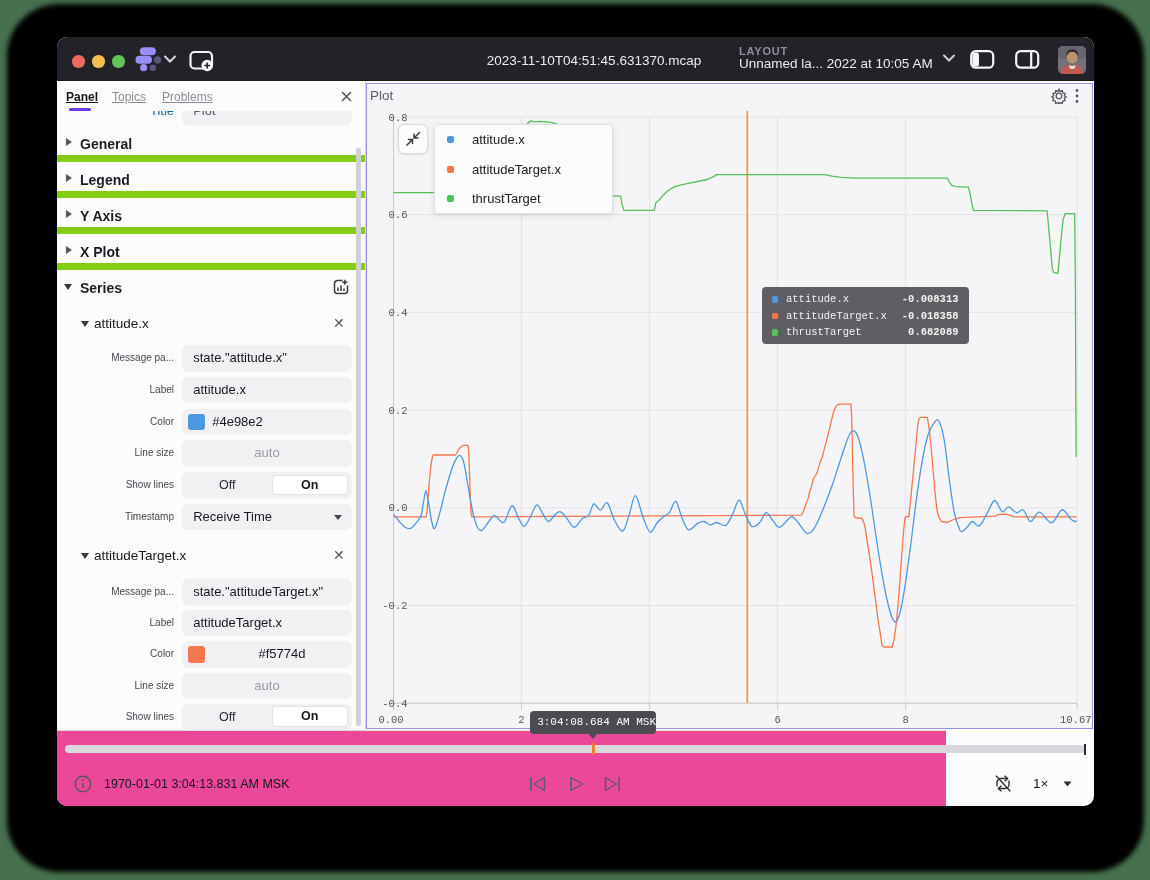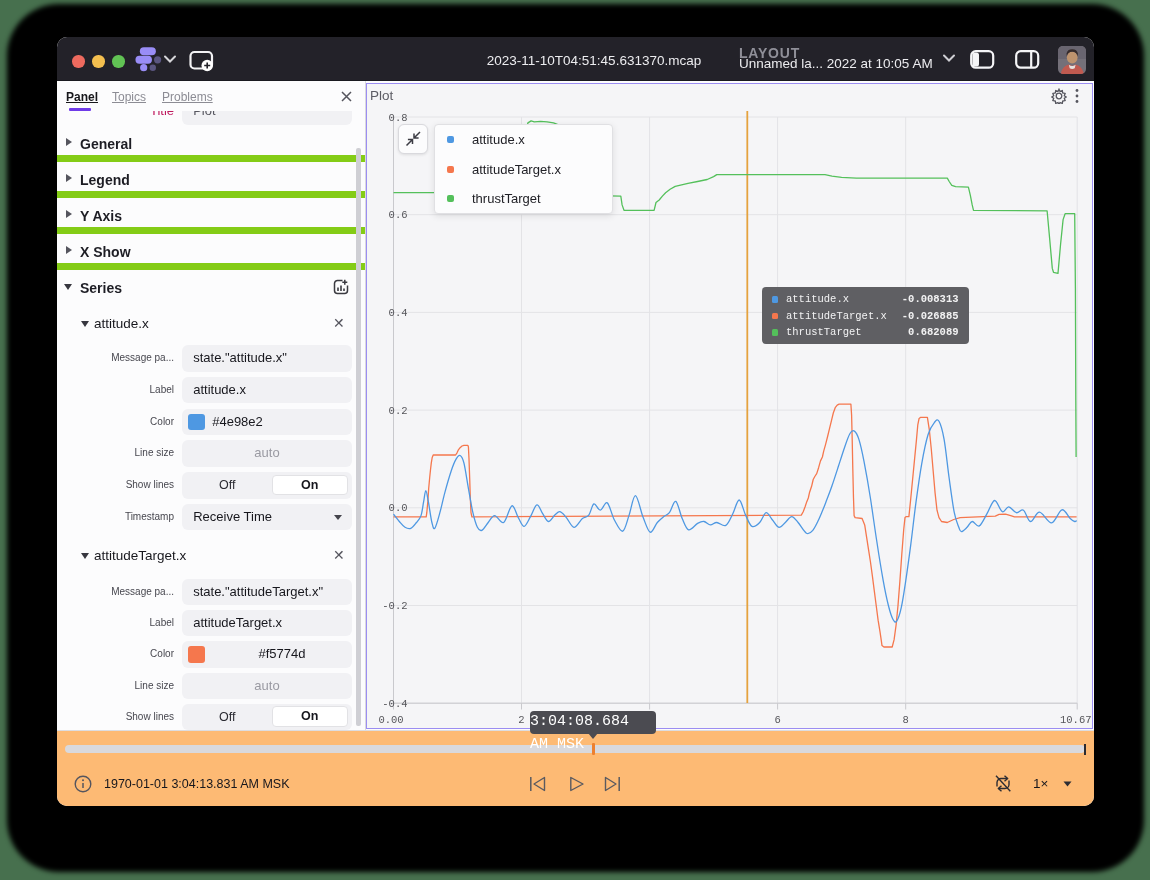--- a/index.html
+++ b/index.html
@@ -8,21 +8,21 @@
   #shadow { position:absolute; left:7px; top:4px; width:1137px; height:868px;
     background:#000; border-radius:52px; filter:blur(2.5px); }
   #win { position:absolute; left:57px; top:37px; width:1037px; height:769px;
     border-radius:10px; overflow:hidden; background:#fcfcfd;
     box-shadow: inset 0 0 0 1px rgba(255,255,255,0.14); }
   #titlebar { position:absolute; left:0; top:0; width:1037px; height:44px; background:#232229;
     border-bottom:1px solid #1a1a20; }
   .tl { position:absolute; top:18px; width:12.5px; height:12.5px; border-radius:50%; }
   #mcap { position:absolute; top:15.5px; left:387px; width:300px; text-align:center;
     color:#ececef; font-size:13.5px; white-space:nowrap; }
-  #layoutlbl { position:absolute; left:682px; top:8px; color:#8f8f98; font-size:14px;
+  #layoutlbl { position:absolute; left:682px; top:8px; color:#8f8f98; font-size:11px;
     letter-spacing:0.8px; font-weight:bold; }
   #layoutname { position:absolute; left:682px; top:19px; color:#ececef; font-size:13.5px; white-space:nowrap; }
   
   #sidebar { position:absolute; left:0; top:44px; width:308px; height:693px; background:#fcfcfd; }
   #sidebar .tab { position:absolute; top:8.5px; font-size:12px; color:#8c8c94;text-decoration:underline; }
   .acc { position:absolute; left:0; width:308px; height:36.2px; border-bottom:7px solid #84cc16;
      font-size:14px; font-weight:bold; color:#1d1d24; }
   .acc span { position:absolute; left:23px; top:10px; }
   .caret-r { position:absolute; left:9px; top:12px; width:0; height:0;
      border-left:6px solid #55555e; border-top:4.5px solid transparent; border-bottom:4.5px solid transparent; }
@@ -63,27 +63,27 @@
   .lsw { position:absolute; left:11.5px; top:4px; width:7px; height:7px; border-radius:2px; }
   .ltxt { position:absolute; left:37px; top:0px; font-size:13px; color:#212127; line-height:16px; }
   #tooltip { position:absolute; left:761.5px; top:287px; width:207px; height:57px;
      background:rgba(90,90,94,0.97); border-radius:4px;
      font-family:"Liberation Mono", monospace; font-size:10.5px; color:#f2f2f3; }
   .trow { position:absolute; left:0; width:207px; height:16.5px; }
   .tsw { position:absolute; left:10px; top:5px; width:6.5px; height:6.5px; border-radius:1.5px; }
   .tlab { position:absolute; left:24.5px; top:2px; }
   .tval { position:absolute; right:10px; top:2px; font-weight:bold; }
   #scrubtip { position:absolute; left:530px; top:711px; width:126px; height:22.5px;
-     background:#4b4b51; border-radius:4px; color:#fff; text-align:left; line-height:22.5px;
-     font-family:"Liberation Mono", monospace; font-size:15px; z-index:30; }
+     background:#4b4b51; border-radius:4px; color:#fff; text-align:right; line-height:22.5px;
+     font-family:"Liberation Mono", monospace; font-size:11px; z-index:30; }
   #scrubtip:after { content:""; position:absolute; left:58px; top:22px; width:0; height:0;
      border-left:5.5px solid transparent; border-right:5.5px solid transparent;
      border-top:6px solid #4b4b51; }
   
-  #bottom { position:absolute; left:0; top:693px; width:1037px; height:76px; background:#fdba74;
+  #bottom { position:absolute; left:0; top:693px; width:889px; height:76px; background:#ec4899;
      border-top:1px solid #dddde0; }
   #track { position:absolute; left:8px; top:13.5px; width:1020px; height:8px; background:#d9d9dd;
      border-radius:4px; }
   #tstamp { position:absolute; left:47px; top:46px; font-size:12.5px; color:#17171d; }
   #speed { position:absolute; left:976px; top:45px; font-size:13.5px; color:#17171d; }
 </style></head>
 <body>
 <div id="shadow"></div>
 <div id="win">
   <div id="titlebar">
@@ -132,39 +132,39 @@
   <div id="sidebar">
     <div class="tab" style="left:9px;color:#17171b;font-weight:bold;">Panel</div>
     <div class="tab" style="left:55px;">Topics</div>
     <div class="tab" style="left:105px;">Problems</div>
     <svg class="abs" style="left:283px;top:9px" width="13" height="13" viewBox="0 0 13 13">
       <path d="M2,2 L11,11 M11,2 L2,11" stroke="#55555e" stroke-width="1.5"></path>
     </svg>
     <div class="abs" style="left:12.2px;top:27px;width:21.8px;height:3px;background:#6f3be8;border-radius:1px;"></div>
 
     <div class="abs" style="left:0;top:30px;width:307px;height:14.5px;overflow:hidden;">
-      <div class="abs" style="left:0;top:-13px;width:117px;text-align:right;font-size:13px;color:#be185d;line-height:26.5px;">Title</div>
+      <div class="abs" style="left:0;top:-13px;width:117px;text-align:right;font-size:13px;color:#0369a1;line-height:26.5px;">Title</div>
       <div class="abs" style="left:125.2px;top:-13px;width:169.6px;height:26.5px;background:#f1f1f4;border-radius:6px;font-size:13px;color:#55555e;line-height:26.5px;padding-left:11px;">Plot</div>
     </div>
 
     <div class="acc" style="top:44.5px;">
         <i class="caret-r"></i>
         <span>General</span>
       </div>
     <div class="acc" style="top:116.9px;">
         <i class="caret-r"></i>
         <span>Y Axis</span>
       </div>
     <div class="acc" style="top:80.7px;">
         <i class="caret-r"></i>
         <span>Legend</span>
       </div>
     <div class="acc" style="top:153.1px;">
         <i class="caret-r"></i>
-        <span>X Show</span>
+        <span>X Plot</span>
       </div>
     <div class="acc" style="top:189.3px;border-bottom:none;">
         <i class="caret-d"></i>
         <span>Series</span>
       <svg class="abs" style="left:276px;top:9px" width="16" height="16" viewBox="0 0 16 16">
         <path d="M9.5,1.5 H4.5 a3,3 0 0 0 -3,3 v7 a3,3 0 0 0 3,3 h7 a3,3 0 0 0 3,-3 V6.5" stroke="#3a3a40" stroke-width="1.5" fill="none"></path>
         <path d="M11.8,0.8 v5 M9.3,3.3 h5" stroke="#3a3a40" stroke-width="1.5"></path>
         <path d="M5,12 V8.5 M8,12 V6.5 M11,12 V9.5" stroke="#3a3a40" stroke-width="1.6"></path>
       </svg>
     </div>
@@ -351,21 +351,21 @@
 </div>
 <div id="tooltip">
   <div class="trow" style="top:4px;">
       <i class="tsw" style="background:#4e98e2;"></i>
       <span class="tlab">attitude.x</span>
       <span class="tval">-0.008313</span>
     </div>
   <div class="trow" style="top:20.5px;">
       <i class="tsw" style="background:#f5774d;"></i>
       <span class="tlab">attitudeTarget.x</span>
-      <span class="tval">-0.026885</span>
+      <span class="tval">-0.018358</span>
     </div>
   <div class="trow" style="top:37px;">
       <i class="tsw" style="background:#54c05b;"></i>
       <span class="tlab">thrustTarget</span>
       <span class="tval">0.682089</span>
     </div>
 </div>
 <div id="scrubtip">3:04:08.684 AM MSK</div>
 
 </body></html>

